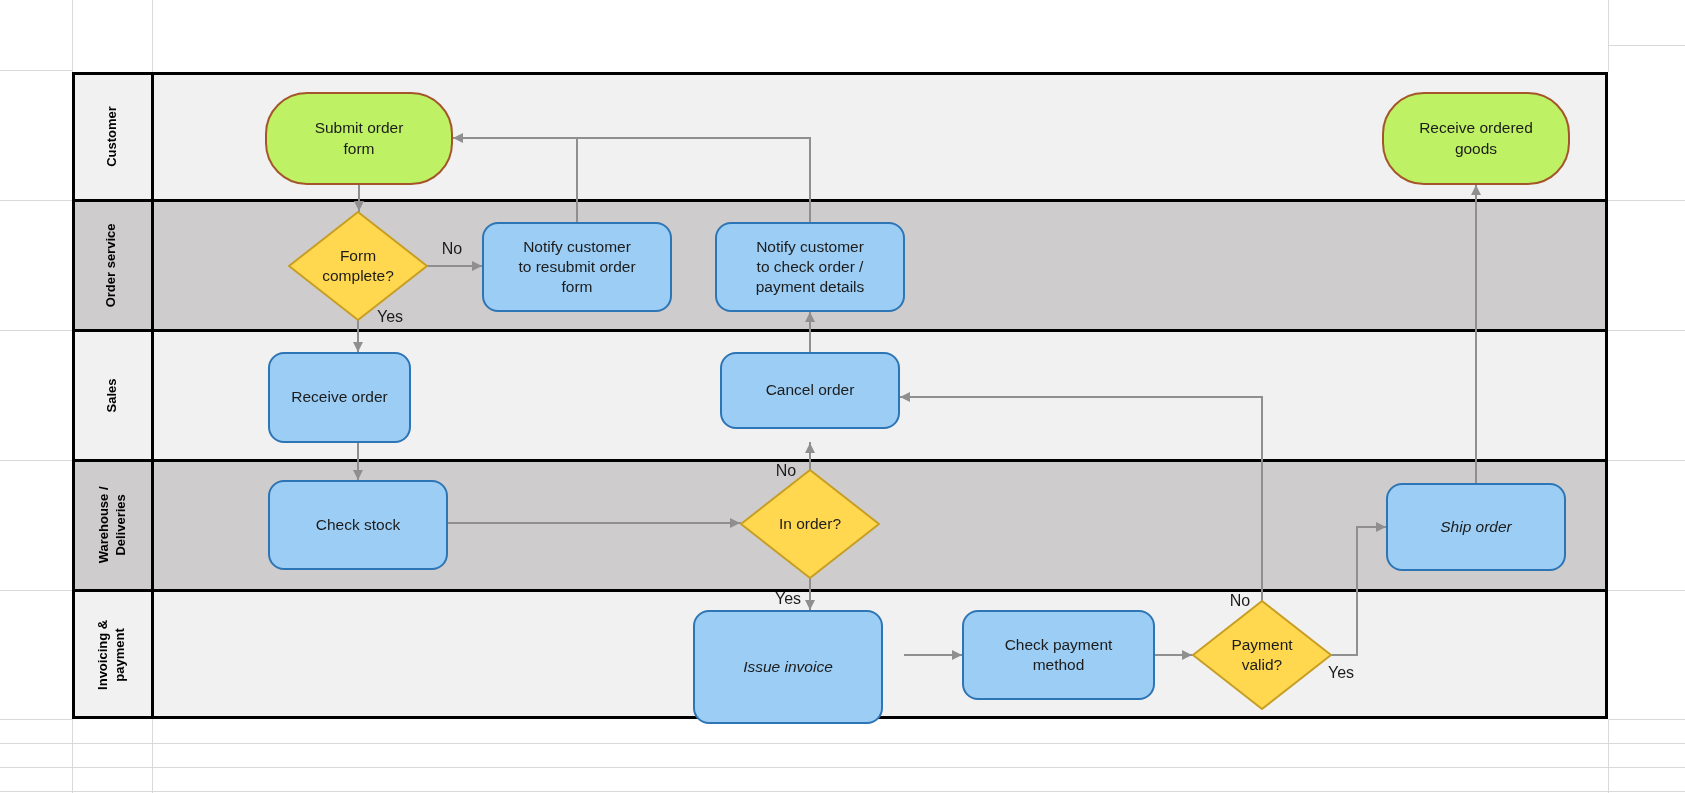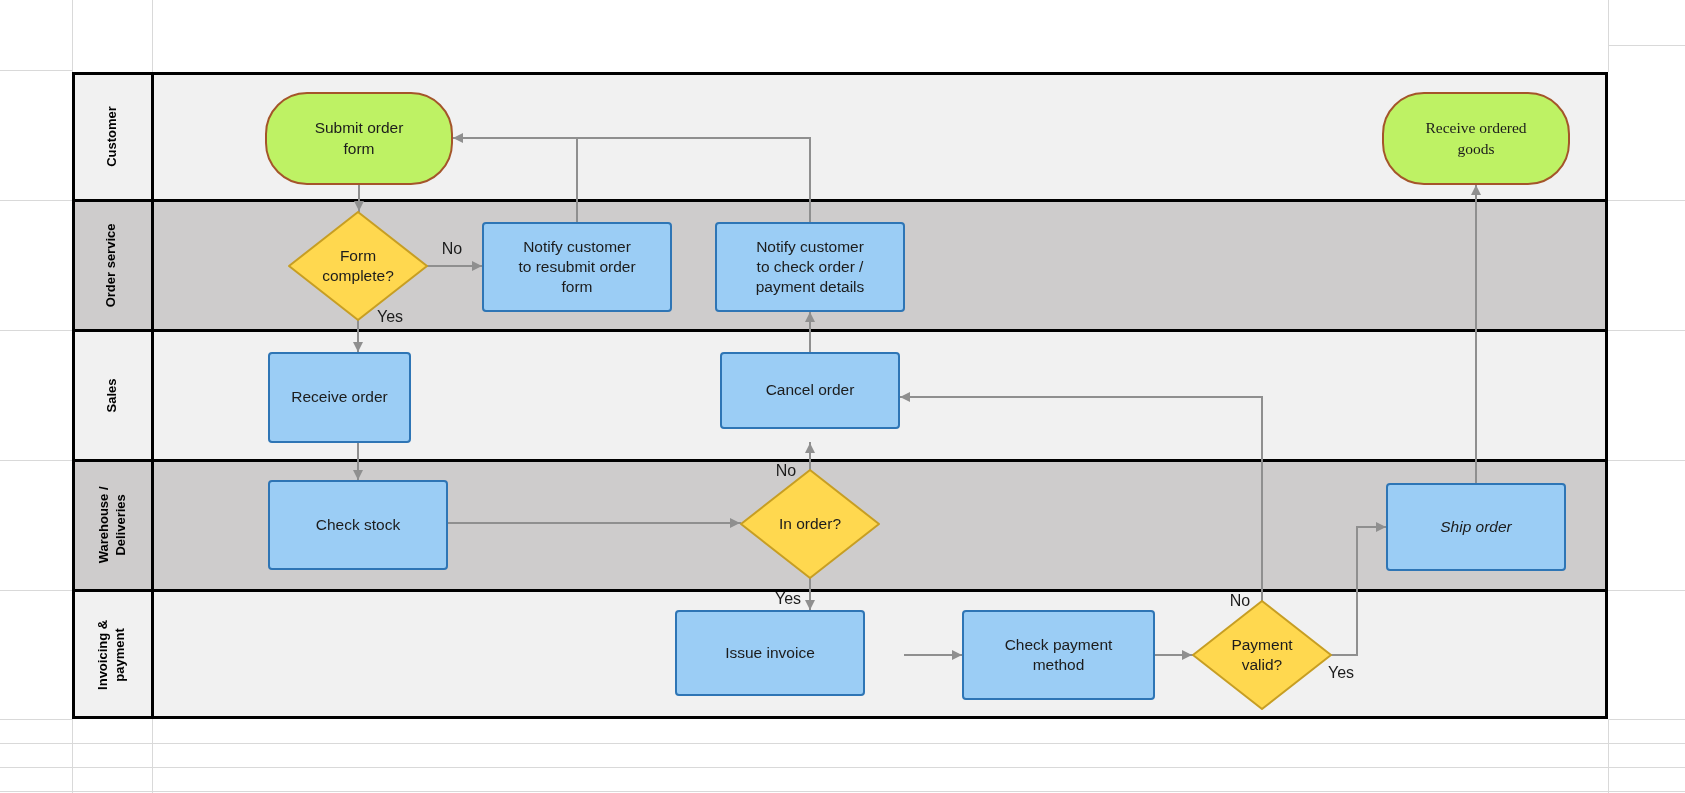--- a/index.html
+++ b/index.html
@@ -17,21 +17,21 @@
   .swimlane-frame{position:absolute;left:72px;top:72px;width:1536px;height:647px;
     border:3px solid #000;box-sizing:border-box;}
   .lane-divider{position:absolute;left:151px;top:72px;width:3px;height:647px;background:#000;}
   .lane-header{position:absolute;left:72px;width:80px;display:flex;
     align-items:center;justify-content:center;}
   .lane-header span{display:block;transform:rotate(-90deg);transform-origin:center;
     font-weight:bold;font-size:13px;line-height:1.3;white-space:pre;text-align:center;color:#000;}
   .node{position:absolute;display:flex;align-items:center;justify-content:center;
     text-align:center;font-size:15.5px;line-height:1.3;box-sizing:border-box;}
   .node .node-label{white-space:pre-line;position:relative;z-index:2;}
-  .type-process{background:#9bcdf5;border:2px solid #2e75b5;border-radius:4px;}
+  .type-process{background:#9bcdf5;border:2px solid #2e75b5;border-radius:16px;}
   .type-terminal{background:#bef264;border:2px solid #a4552a;border-radius:42px;}
   .type-decision{background:transparent;border:none;}
   .type-decision svg{position:absolute;left:0;top:0;z-index:1;}
   .connector{position:absolute;left:0;top:0;}
   .connector-segment{position:absolute;background:#8f8f8f;}
   .arrowhead{position:absolute;width:0;height:0;}
   .edge-label{position:absolute;transform:translate(-50%,-50%);font-size:16px;
     color:#1c1c1c;white-space:nowrap;z-index:3;}
 </style>
 </head>
@@ -149,21 +149,21 @@
       <div class="arrowhead" style="border-left: 10px solid rgb(143, 143, 143); border-top: 5px solid transparent; border-bottom: 5px solid transparent; left: 1376px; top: 522px;"></div>
     </div>
     <div class="connector">
       <div class="connector-segment" style="left: 1475px; top: 184px; width: 2px; height: 300px;"></div>
       <div class="arrowhead" style="border-bottom: 10px solid rgb(143, 143, 143); border-left: 5px solid transparent; border-right: 5px solid transparent; left: 1471px; top: 185px;"></div>
     </div>
     <div class="node type-terminal" style="left: 265px; top: 92px; width: 188px; height: 93px;">
       <span class="node-label">Submit order
 form</span>
     </div>
-    <div class="node type-terminal" style="left: 1382px; top: 92px; width: 188px; height: 93px; font-family: Liberation Serif, serif;">
+    <div class="node type-terminal" style="left: 1382px; top: 92px; width: 188px; height: 93px;">
       <span class="node-label">Receive ordered
 goods</span>
     </div>
     <div class="node type-decision" style="left: 288px; top: 211px; width: 140px; height: 110px;">
       <svg width="140" height="110">
         <polygon points="70,1 139,55 70,109 1,55" fill="#ffd84f" stroke="#c79e23" stroke-width="2" stroke-linejoin="round"></polygon>
       </svg>
       <span class="node-label">Form
 complete?</span>
     </div>
@@ -188,21 +188,21 @@
     </div>
     <div class="node type-decision" style="left: 740px; top: 469px; width: 140px; height: 110px;">
       <svg width="140" height="110">
         <polygon points="70,1 139,55 70,109 1,55" fill="#ffd84f" stroke="#c79e23" stroke-width="2" stroke-linejoin="round"></polygon>
       </svg>
       <span class="node-label">In order?</span>
     </div>
     <div class="node type-process" style="left: 1386px; top: 483px; width: 180px; height: 88px; font-style: italic;">
       <span class="node-label">Ship order</span>
     </div>
-    <div class="node type-process" style="left: 675px; top: 610px; width: 190px; height: 86px;">
+    <div class="node type-process" style="left: 693px; top: 610px; width: 190px; height: 114px; font-style: italic;">
       <span class="node-label">Issue invoice</span>
     </div>
     <div class="node type-process" style="left: 962px; top: 610px; width: 193px; height: 90px;">
       <span class="node-label">Check payment
 method</span>
     </div>
     <div class="node type-decision" style="left: 1192px; top: 600px; width: 140px; height: 110px;">
       <svg width="140" height="110">
         <polygon points="70,1 139,55 70,109 1,55" fill="#ffd84f" stroke="#c79e23" stroke-width="2" stroke-linejoin="round"></polygon>
       </svg>

